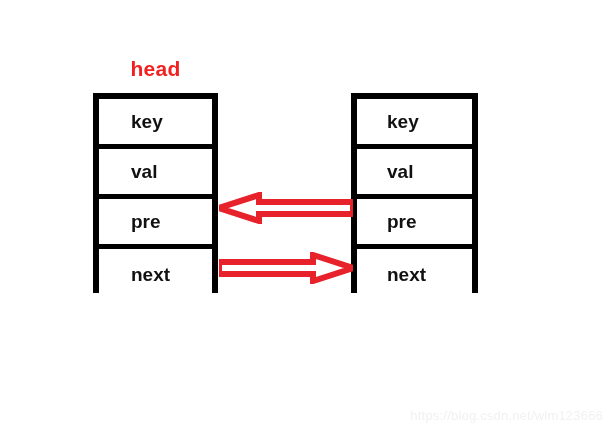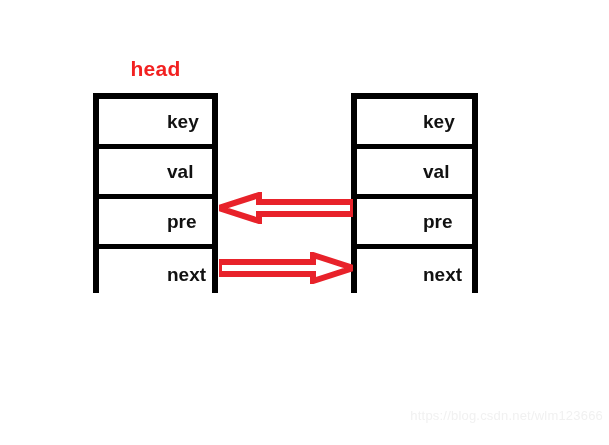--- a/index.html
+++ b/index.html
@@ -43,21 +43,20 @@
   #node-tail { left: 351px; top: 93px; width: 127px; height: 200px; }
 
   .node-field {
     position: relative;
     box-sizing: border-box;
     height: 50px;
     border-bottom: 5px solid #000000;
     display: flex;
     align-items: center;
     background: #ffffff;
-    padding-left: 36px;
   }
   .node-field:last-child {
     border-bottom: none;
   }
   .node-field .field-label {
     font-family: "Liberation Sans", sans-serif;
     font-weight: bold;
     font-size: 19px;
     color: #111111;
     padding-left: 32px;

